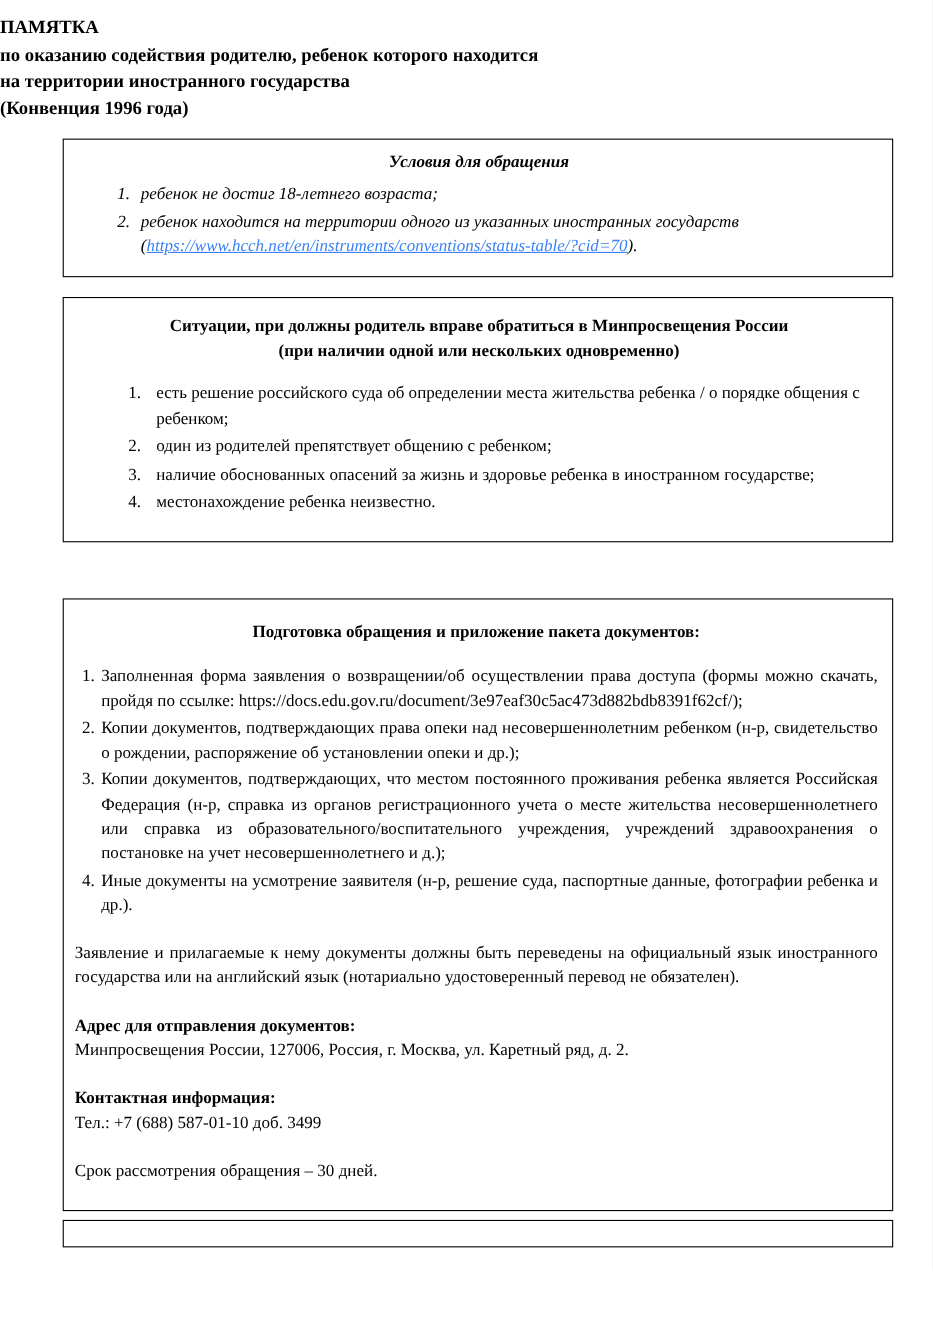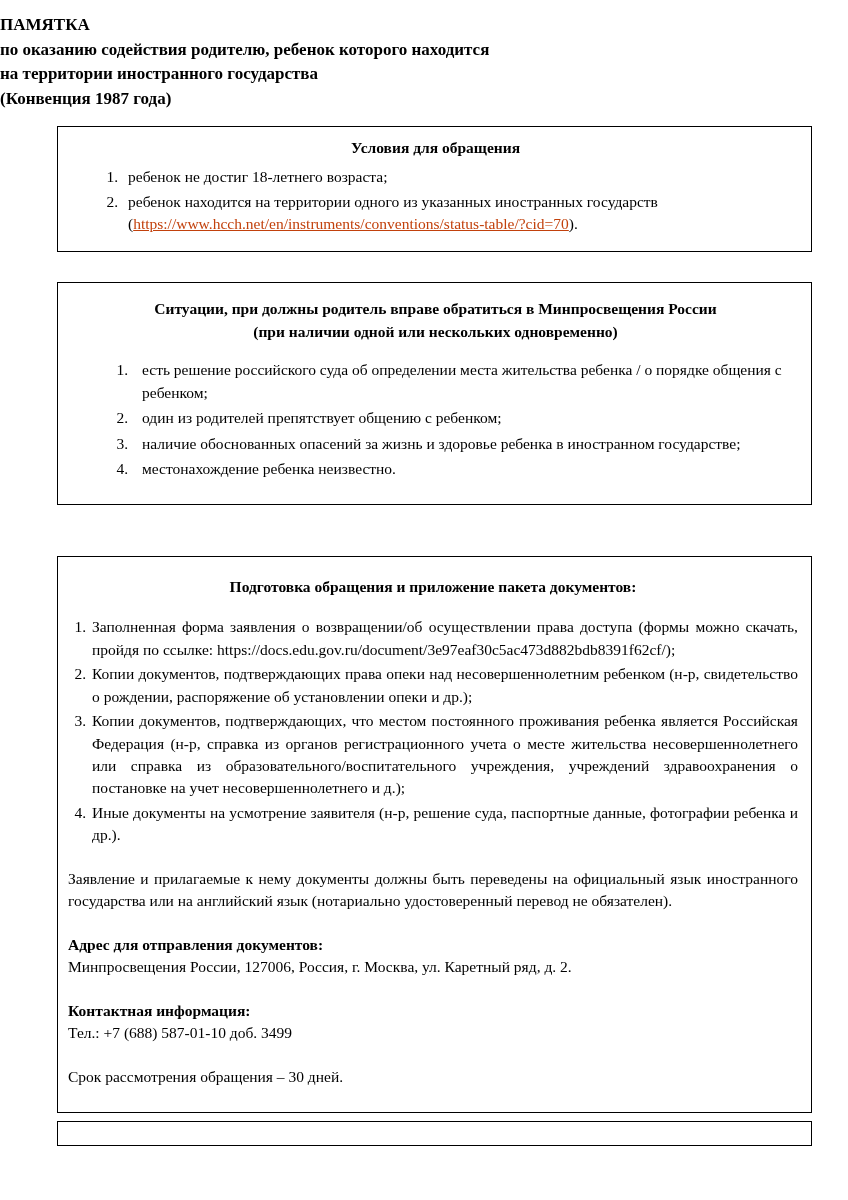--- a/index.html
+++ b/index.html
@@ -6,50 +6,50 @@
   html,body { background:#e8e8e8; }
   body { font-family:"Liberation Serif", serif; color:#000; }
   .page {
     width:848px; min-height:1200px; margin:0 auto; background:#fff;
     padding-top:13px; position:relative; overflow:hidden;
   }
   .doc-title { text-align:left; font-weight:bold; font-size:17px; line-height:1.45; margin-bottom:14px; }
   .box { border:1px solid #000; margin-left:57px; margin-right:36px; font-size:15.5px; line-height:1.45; }
   .box-heading { text-align:center; font-weight:bold; }
 
-  .conditions { padding:10px 16px 14px 18px; margin-bottom:30px; }
+  .conditions { padding:10px 16px 14px 18px; margin-bottom:18px;font-style:italic; }
   .conditions ol { margin-top:7px; padding-left:46px; }
   .conditions li { padding-left:6px; margin-bottom:2px; }
 
   .situations { padding:15px 16px 20px 18px; margin-bottom:51px; }
   .situations .box-heading { line-height:1.45; }
   .situations ol { margin-top:16px; padding-left:56px; }
   .situations li { padding-left:10px; margin-bottom:3px; }
 
   .documents { padding:19px 13px 24px 10px; margin-bottom:8px; }
   .documents ol { margin-top:18px; padding-left:22px; }
   .documents li { padding-left:2px; margin-bottom:2px; text-align:justify; }
   .para { margin-top:21px; text-align:justify; }
   .sub-heading { font-weight:bold; margin-top:21px; }
   .plain-line { margin-top:0; }
 
   .mediation { padding:11px 24px 12px; text-align:center; }
 
-  a.link { color:#c2410c; text-decoration:underline; cursor:pointer; }
+  a.link { color:#3b82f6; text-decoration:underline; cursor:pointer; }
 </style>
 </head>
 <body>
 
 <div class="page">
 
   <header class="doc-title">
     <div>ПАМЯТКА</div>
     <div>по оказанию содействия родителю, ребенок которого находится</div>
     <div>на территории иностранного государства</div>
-    <div>(Конвенция 1987 года)</div>
+    <div>(Конвенция 1996 года)</div>
   </header>
 
   <section class="box conditions">
     <div class="box-heading">Условия для обращения</div>
     <ol>
       <li>ребенок не достиг 18-летнего возраста;</li>
       <li><span>ребенок находится на территории одного из указанных иностранных государств (</span><a class="link">https://www.hcch.net/en/instruments/conventions/status-table/?cid=70</a><span>).</span></li>
     </ol>
   </section>
 

